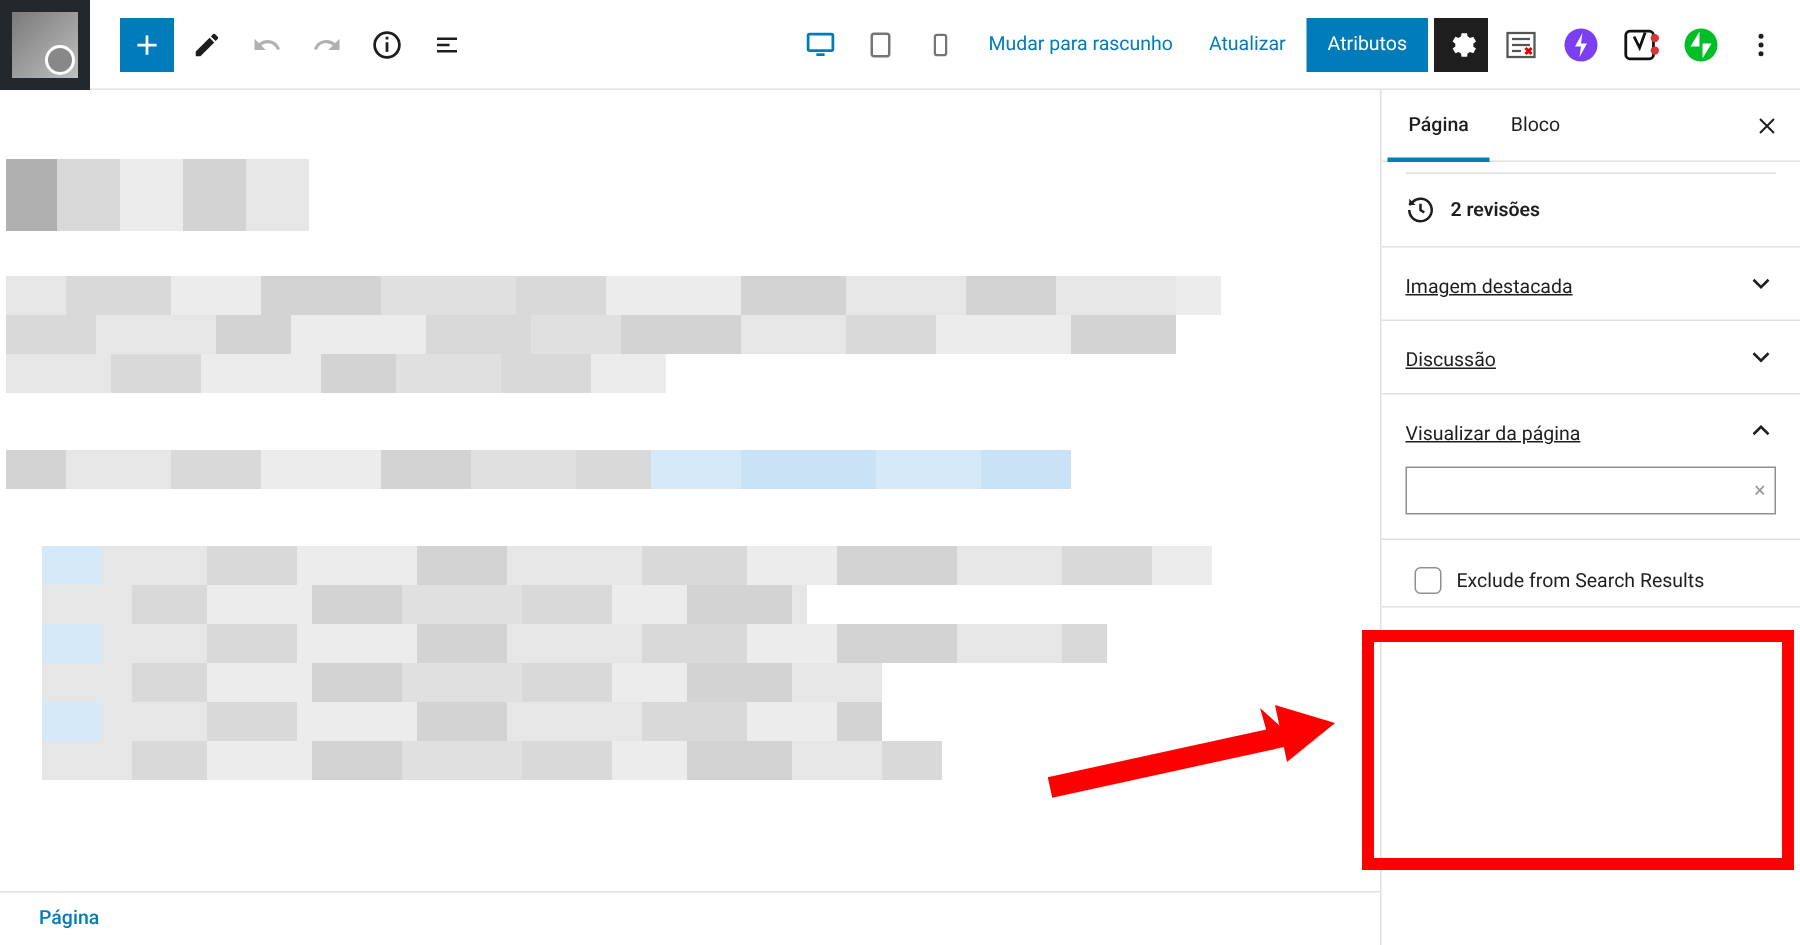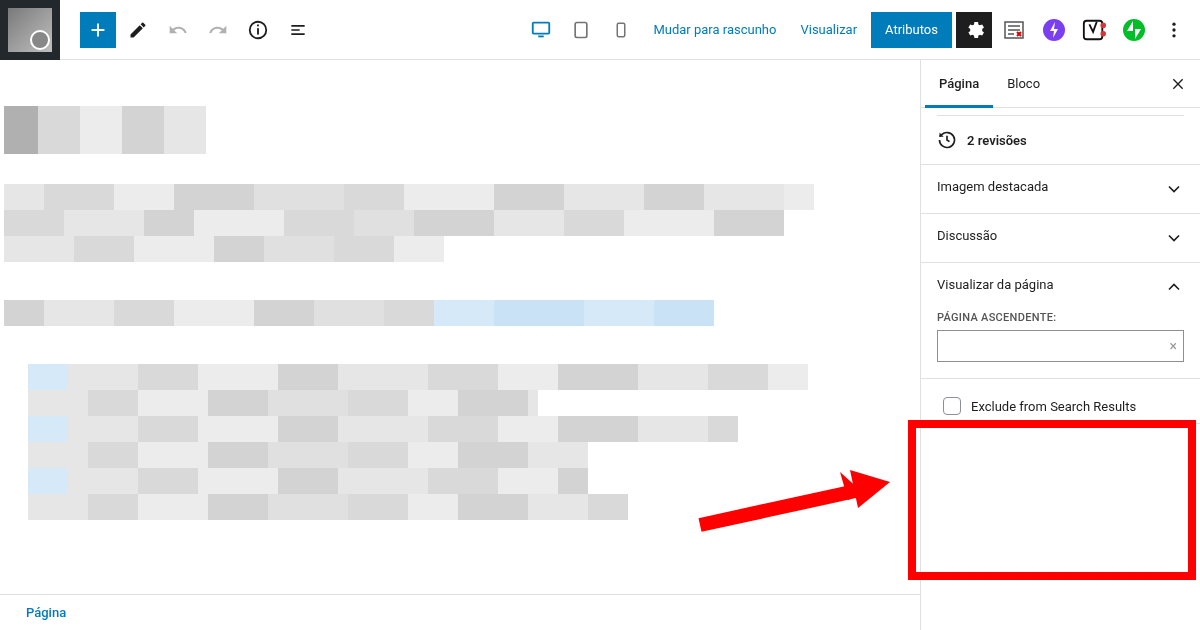--- a/index.html
+++ b/index.html
@@ -40,21 +40,21 @@
   .tabs { display:flex; align-items:center; border-bottom:1px solid #e0e0e0; height:48px; padding:0 4px; }
   .tab { padding:0 14px; height:48px; display:flex; align-items:center; font-size:13px; color:#1e1e1e; }
   .tab.active { border-bottom:3px solid #007cba; font-weight:500; padding-top:3px; }
   .close-tab { margin-left:auto; width:36px; height:36px; display:flex; align-items:center; justify-content:center; }
 
   
   .sb-content { flex:1; overflow-y:auto; }
   .sb-row { padding:14px 16px; border-bottom:1px solid #e0e0e0; display:flex; align-items:center; gap:10px; font-size:13px; }
   .sb-row .label { font-weight:600; }
   .sb-panel { border-bottom:1px solid #e0e0e0; }
-  .sb-panel-head { padding:14px 16px; display:flex; align-items:flex-start; justify-content:space-between; font-size:13px; }
+  .sb-panel-head { padding:14px 16px; display:flex; align-items:flex-end; justify-content:space-between; font-size:13px;text-decoration:underline; }
   .sb-panel-body { padding: 0 16px 16px 16px; }
   .field-label { text-transform:uppercase; font-size:11px; color:#555; letter-spacing:.3px; margin-bottom:6px; font-weight:500; }
   .combo { width:100%; height:32px; border:1px solid #8c8f94; display:flex; align-items:center; justify-content:flex-end; padding:0 6px; position:relative; }
   .combo .clear { color:#999; font-size:14px; }
   .order-row { display:flex; align-items:center; gap:12px; margin-top:10px; }
   .spin { flex:1; height:28px; border:1px solid #8c8f94; display:flex; align-items:center; justify-content:space-between; padding:0 6px; font-size:13px;}
   .spin-ctrl { display:flex; flex-direction:column; line-height:6px; font-size:8px; color:#777;}
 
   
   .search-exclude { padding:18px 16px 8px 16px; }
@@ -122,21 +122,21 @@
         <rect x="5" y="3" width="14" height="18" rx="2" fill="none" stroke="currentColor" stroke-width="2"></rect>
       </svg>
   </div>
   <div class="device-btn">
     <svg width="18" height="18" viewBox="0 0 24 24">
         <rect x="7" y="3" width="10" height="18" rx="2" fill="none" stroke="currentColor" stroke-width="2"></rect>
       </svg>
   </div>
 
   <div class="link-btn">Mudar para rascunho</div>
-  <div class="link-btn">Visualizar</div>
+  <div class="link-btn">Atualizar</div>
   <div class="primary-btn">Atributos</div>
 
   <div class="settings-btn">
     <svg width="22" height="22" viewBox="0 0 24 24">
         <path fill="#fff" d="M12 8a4 4 0 1 0 0 8 4 4 0 0 0 0-8zm9 4a7.9 7.9 0 0 0-.1-1l2-1.6-2-3.4-2.4.9a7.7 7.7 0 0 0-1.7-1l-.4-2.5h-4l-.4 2.5a7.7 7.7 0 0 0-1.7 1l-2.4-.9-2 3.4 2 1.6a7.9 7.9 0 0 0 0 2l-2 1.6 2 3.4 2.4-.9a7.7 7.7 0 0 0 1.7 1l.4 2.5h4l.4-2.5a7.7 7.7 0 0 0 1.7-1l2.4.9 2-3.4-2-1.6c.07-.33.1-.66.1-1z"></path>
       </svg>
   </div>
   <div class="plugin-btn">
     <svg width="24" height="24" viewBox="0 0 24 24">
         <rect x="3" y="4" width="18" height="16" fill="none" stroke="#555" stroke-width="1.5"></rect>
@@ -356,21 +356,20 @@
       </div>
 
       <div class="sb-panel">
         <div class="sb-panel-head">
           <span>Visualizar da página</span>
           <svg width="20" height="20" viewBox="0 0 24 24">
               <path fill="none" stroke="#1e1e1e" stroke-width="2" d="M6 15l6-6 6 6"></path>
             </svg>
         </div>
         <div class="sb-panel-body">
-          <div class="field-label">PÁGINA ASCENDENTE:</div>
           <div class="combo">
             <span class="clear">×</span>
           </div>
         </div>
       </div>
 
       <div class="sb-panel" style="border-bottom:1px solid #e0e0e0">
         <div class="search-exclude">
           <div class="se-check-row">
             <div class="se-check"></div>

